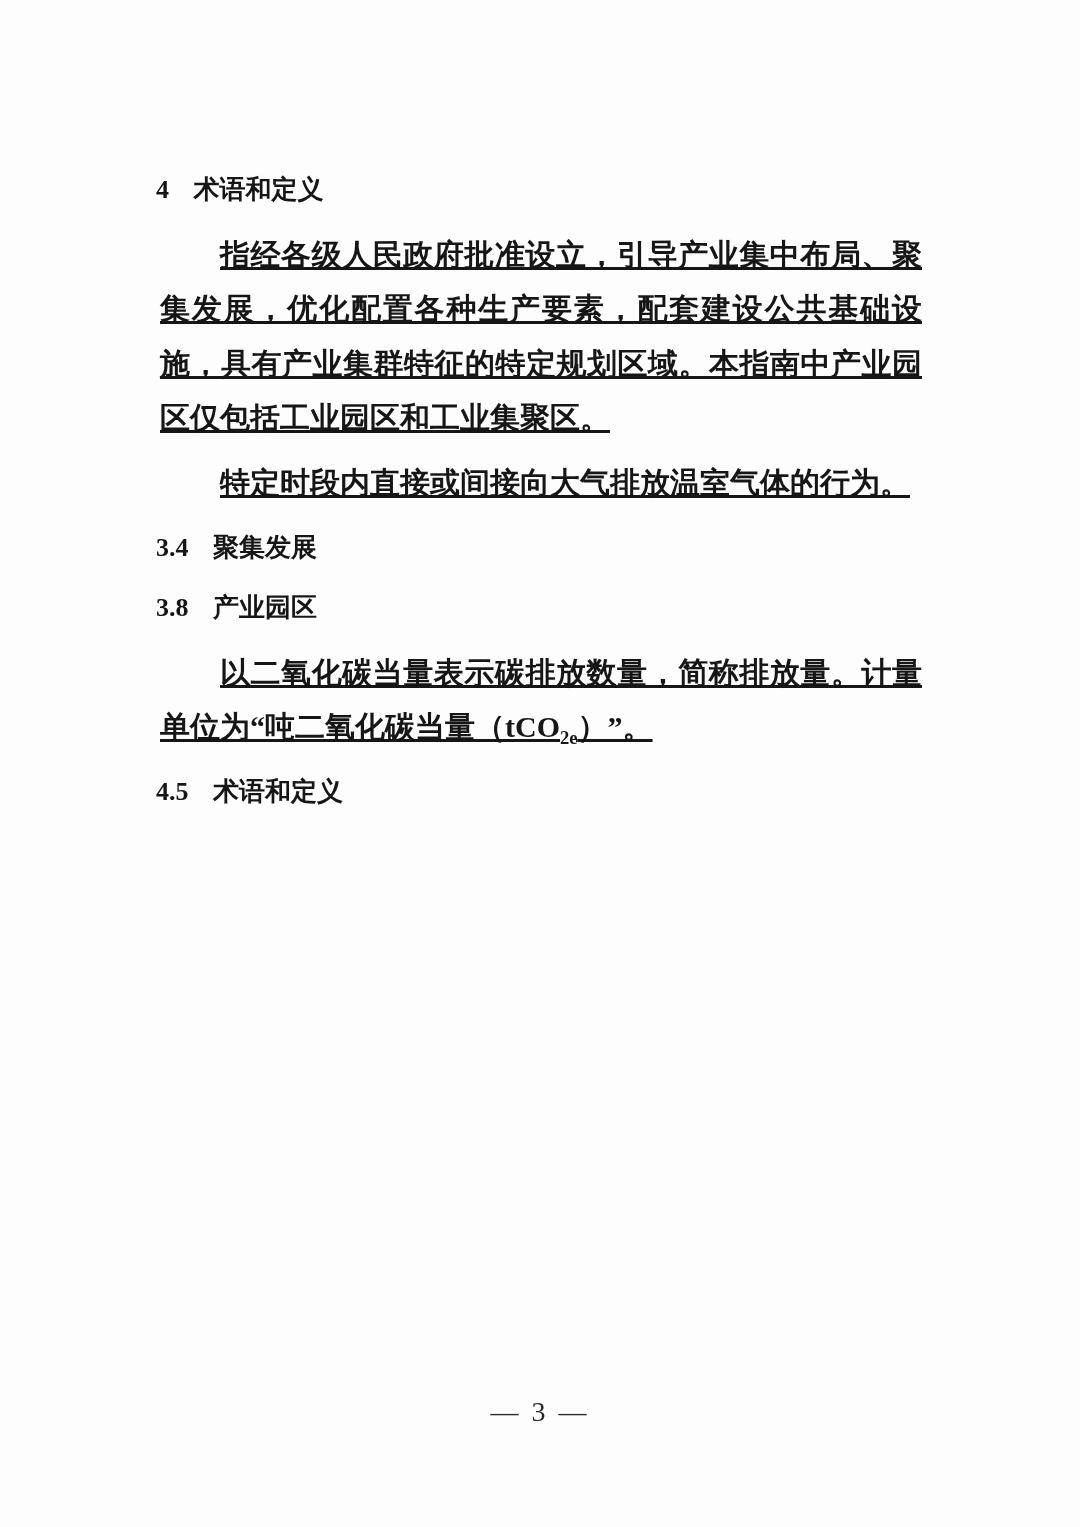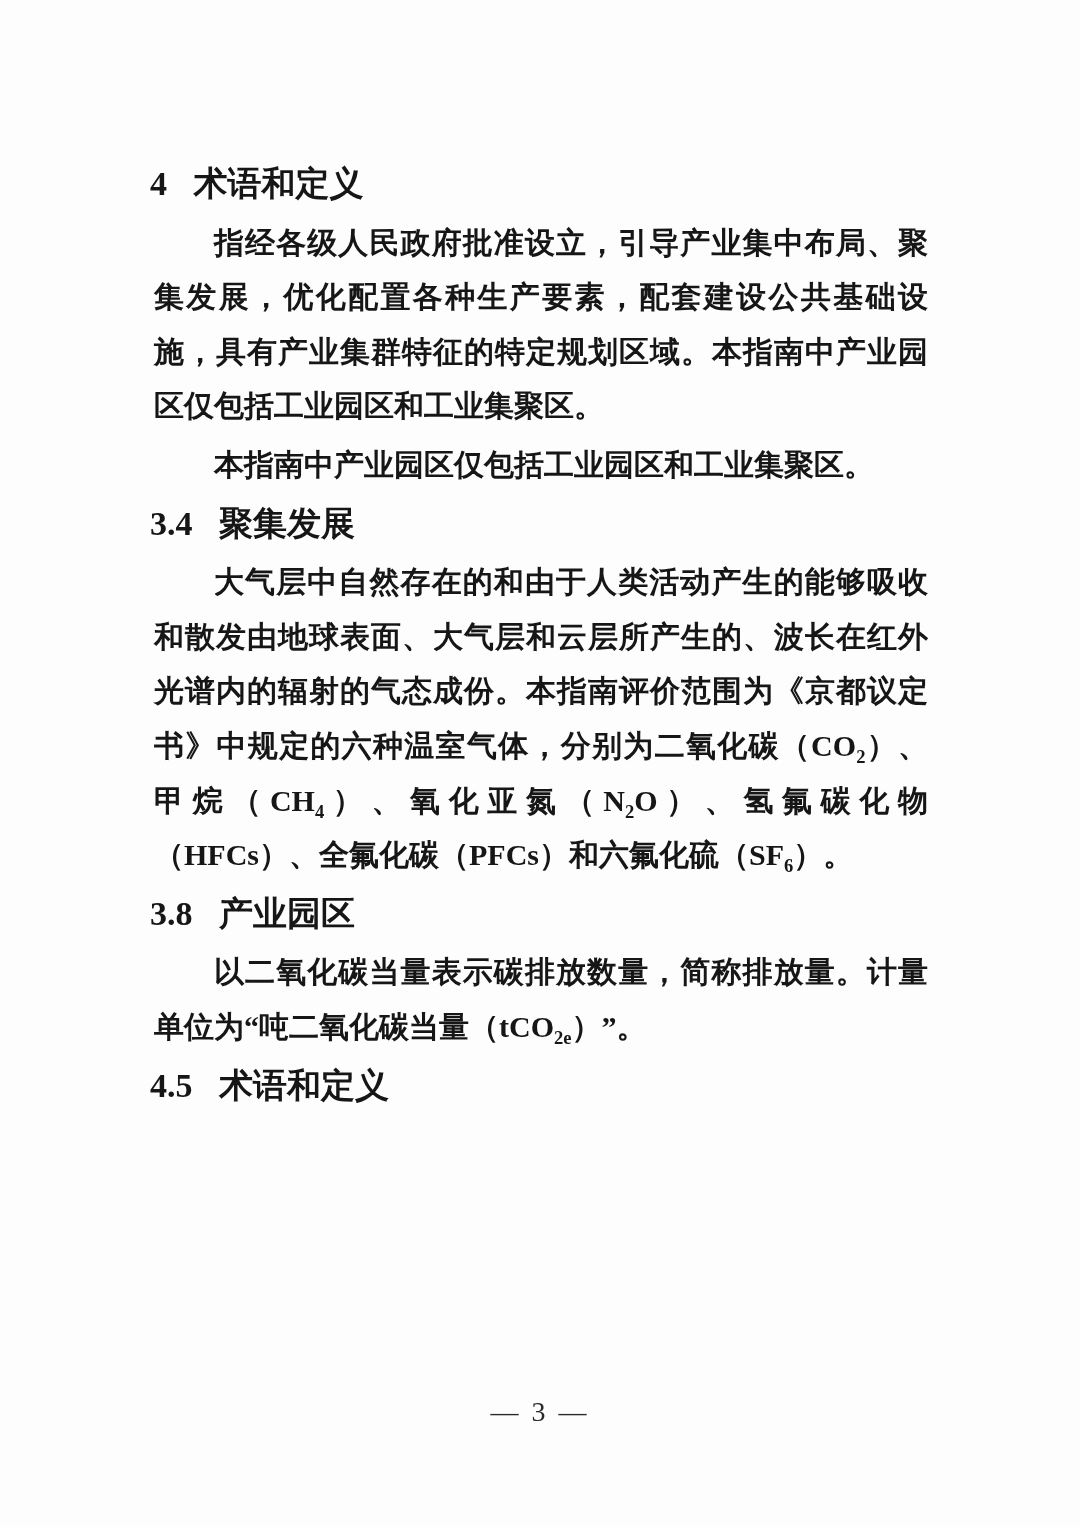--- a/index.html
+++ b/index.html
@@ -19,34 +19,35 @@
   .content {
     position: absolute;
     left: 150px;
     top: 157px;
     width: 782px;
     font-size: 30px;
     line-height: 54.6px;
     font-weight: 600;
   }
   .heading {
-    margin: 0;
-    font-size: 34px;
+    margin: 6px;
+    font-size: 26px;
     line-height: 54.6px;
     font-weight: 700;
   }
   .hnum {
     display: inline-block;
     margin-right: 18px;
     font-weight: 700;
   }
   .para {
-    margin: 4px;
+    margin: 10px;
     text-indent: 2em;
     text-align: justify;
+    text-decoration: underline;
   }
   sub {
     font-size: 0.62em;
     line-height: 0;
   }
   .footer {
     position: absolute;
     left: 0;
     right: 0;
     top: 1396px;
@@ -63,27 +64,26 @@
 <div class="page">
   <main class="content">
 
     <h2 class="heading">
       <span class="hnum">4</span>
       <span class="htitle">术语和定义</span>
     </h2>
 
     <p class="para">指经各级人民政府批准设立，引导产业集中布局、聚集发展，优化配置各种生产要素，配套建设公共基础设施，具有产业集群特征的特定规划区域。本指南中产业园区仅包括工业园区和工业集聚区。</p>
 
-    <p class="para">本指南中产业园区仅包括工业园区和工业集聚区。</p>
+    <p class="para">特定时段内直接或间接向大气排放温室气体的行为。</p>
 
     <h3 class="heading">
       <span class="hnum">3.4</span>
       <span class="htitle">聚集发展</span>
     </h3>
-    <p class="para">大气层中自然存在的和由于人类活动产生的能够吸收和散发由地球表面、大气层和云层所产生的、波长在红外光谱内的辐射的气态成份。本指南评价范围为《京都议定书》中规定的六种温室气体，分别为二氧化碳（CO<sub>2</sub>）、甲烷（CH<sub>4</sub>）、氧化亚氮（N<sub>2</sub>O）、氢氟碳化物（HFCs）、全氟化碳（PFCs）和六氟化硫（SF<sub>6</sub>）。</p>
 
     <h3 class="heading">
       <span class="hnum">3.8</span>
       <span class="htitle">产业园区</span>
     </h3>
     <p class="para">以二氧化碳当量表示碳排放数量，简称排放量。计量单位为“吨二氧化碳当量（tCO<sub>2e</sub>）”。</p>
 
     <h3 class="heading">
       <span class="hnum">4.5</span>
       <span class="htitle">术语和定义</span>

